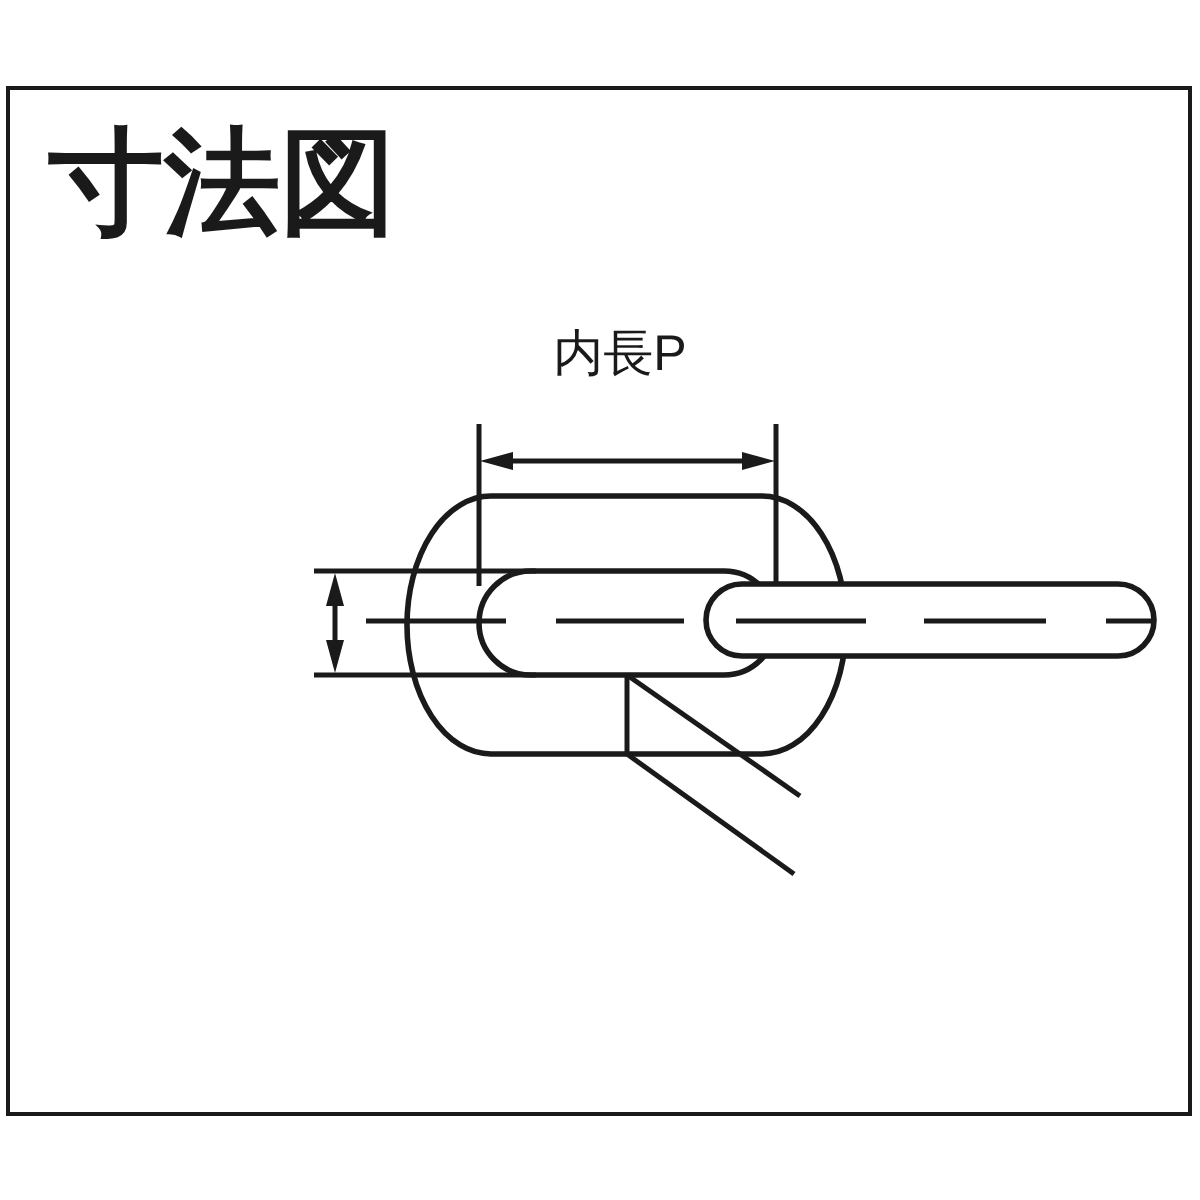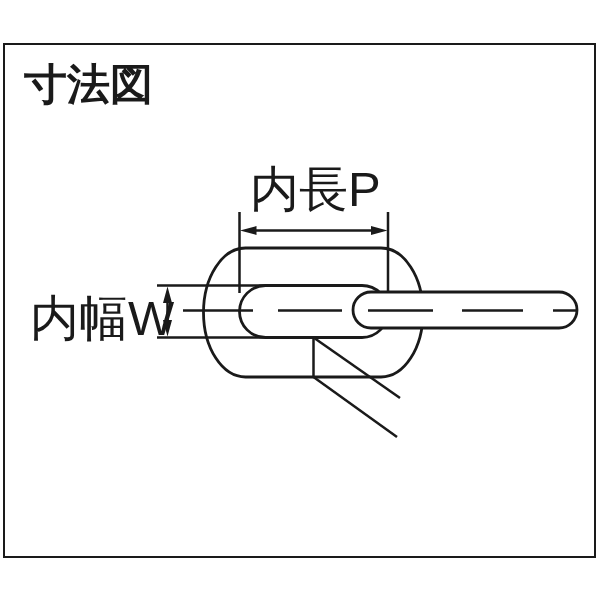--- a/index.html
+++ b/index.html
@@ -26,29 +26,29 @@
     top: 43px;
     width: 589px;
     height: 511px;
     border: 2.5px solid var(--line);
     background: var(--bg);
   }
   .title {
     position: absolute;
     left: 24px;
     top: 62px;
-    font-size: 43px;
+    font-size: 58px;
     font-weight: 600;
     letter-spacing: 0px;
     line-height: 1.05;
     white-space: nowrap;
   }
   .dim-label {
     position: absolute;
-    font-size: 49px;
+    font-size: 25px;
     font-weight: 400;
     line-height: 1.05;
     white-space: nowrap;
   }
   .label-p {
     left: 250px;
     top: 164px;
     width: 120px;
     text-align: center;
   }
@@ -120,16 +120,15 @@
       <path class="ln" stroke-width="2.5" d="M313.5 337.5 V377"></path>
       <path class="ln" stroke-width="2.5" d="M313.5 337.5 L400 398"></path>
       <path class="ln" stroke-width="2.5" d="M313.5 377 L397 437"></path>
     </g>
 
     <path class="ln" stroke-width="2.5" d="M183 310.5 H253 M278 310.5 H342 M368 310.5 H433 M462 310.5 H523 M553 310.5 H577"></path>
   </svg>
 
   <div class="dim-label label-p">内長P</div>
 
-  <div class="dim-label label-w">内幅W</div>
 
 
 </div>
 
 </body></html>

